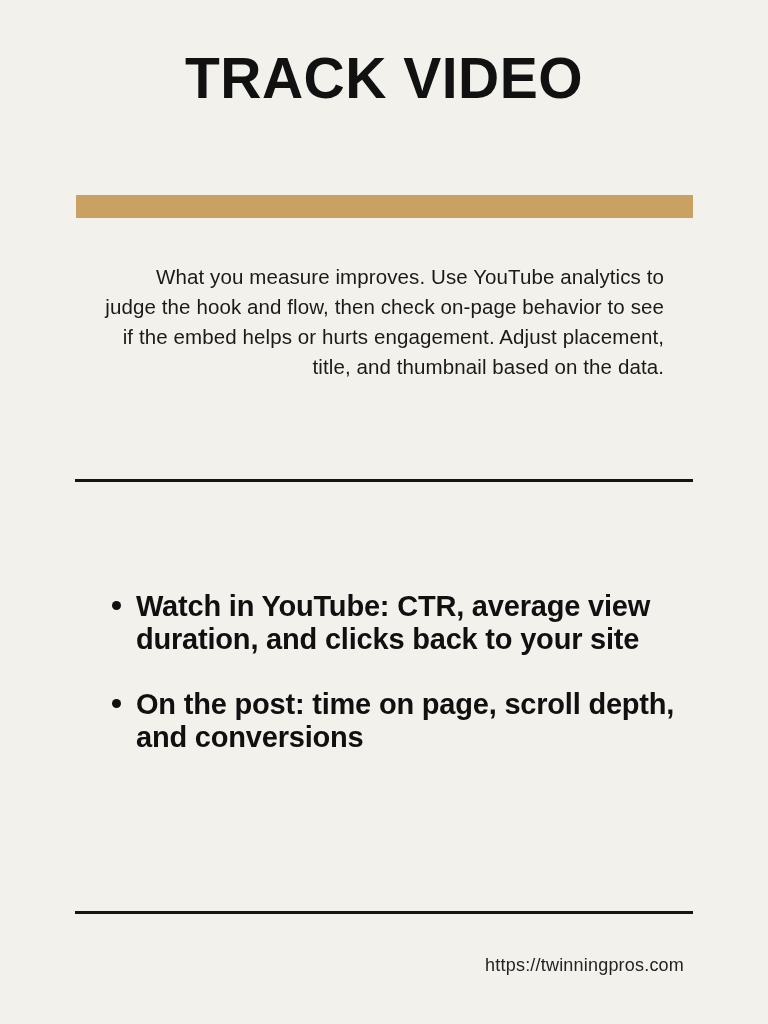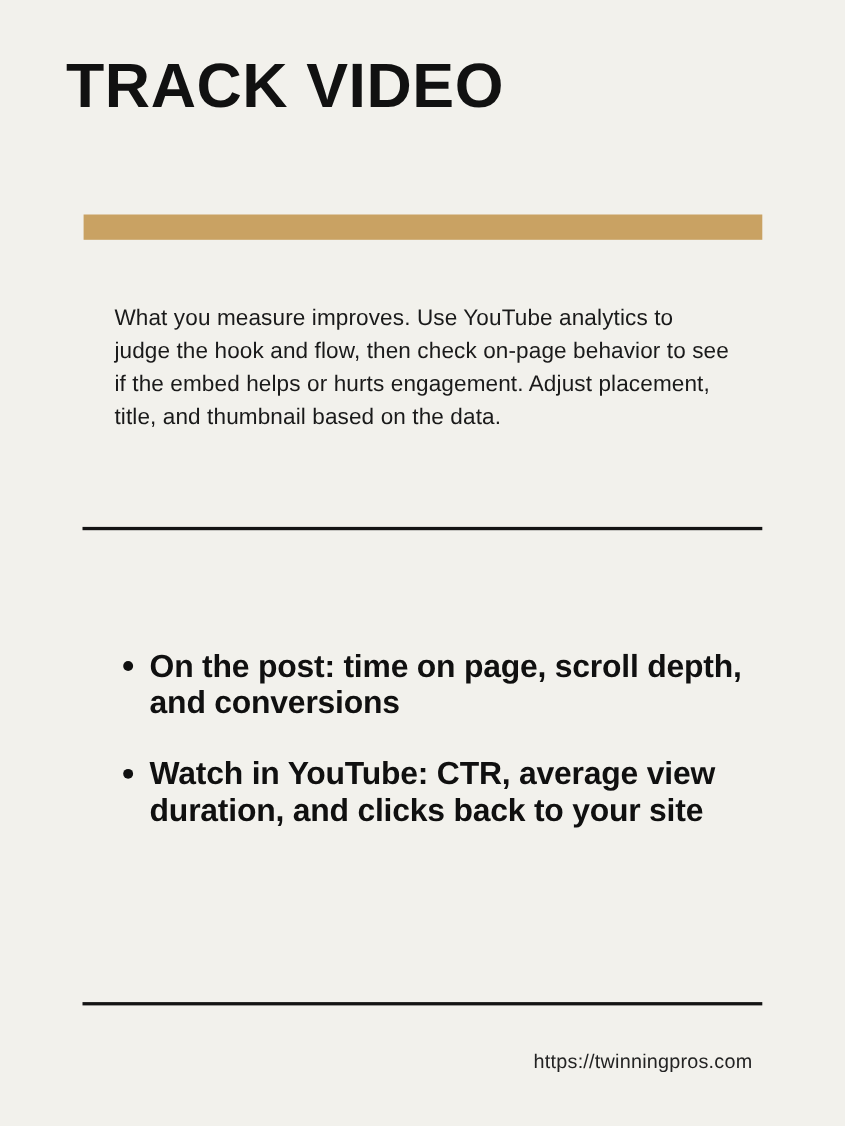--- a/index.html
+++ b/index.html
@@ -22,21 +22,21 @@
     background: #F2F1EC;
     box-sizing: border-box;
   }
 
   
   .title-block {
     position: absolute;
     top: 52px;
     left: 0;
     width: 768px;
-    text-align: left;
+    text-align: center;
   }
   .title {
     margin: 0;
     font-family: "Liberation Sans", sans-serif;
     font-size: 57px;
     font-weight: 700;
     line-height: 52px;
     letter-spacing: 0.5px;
     color: #111111;
     text-transform: uppercase;
@@ -50,24 +50,24 @@
     top: 195px;
     left: 76px;
     width: 617px;
     height: 23px;
     background: #C9A263;
   }
 
   
   .intro-block {
     position: absolute;
-    top: 274px;
+    top: 262px;
     left: 104px;
     width: 560px;
-    text-align: left;
+    text-align: right;
   }
   .intro-text {
     margin: 0;
     font-family: "Liberation Sans", sans-serif;
     font-size: 20.5px;
     font-weight: 400;
     line-height: 30px;
     color: #1a1a1a;
     letter-spacing: 0.1px;
   }
@@ -145,25 +145,25 @@
 
   <div class="intro-block">
     <p class="intro-text">What you measure improves. Use YouTube analytics to judge the hook and flow, then check on-page behavior to see if the embed helps or hurts engagement. Adjust placement, title, and thumbnail based on the data.</p>
   </div>
 
   <div class="rule rule-top"></div>
 
   <ul class="bullets">
     <li class="bullet-item">
       <span class="bullet-marker"></span>
-      <span>On the post: time on page, scroll depth, and conversions</span>
+      <span>Watch in YouTube: CTR, average view duration, and clicks back to your site</span>
     </li>
     <li class="bullet-item">
       <span class="bullet-marker"></span>
-      <span>Watch in YouTube: CTR, average view duration, and clicks back to your site</span>
+      <span>On the post: time on page, scroll depth, and conversions</span>
     </li>
   </ul>
 
   <div class="rule rule-bottom"></div>
 
   <div class="footer">
     <span class="footer-url">https://twinningpros.com</span>
   </div>
 
 </div>

